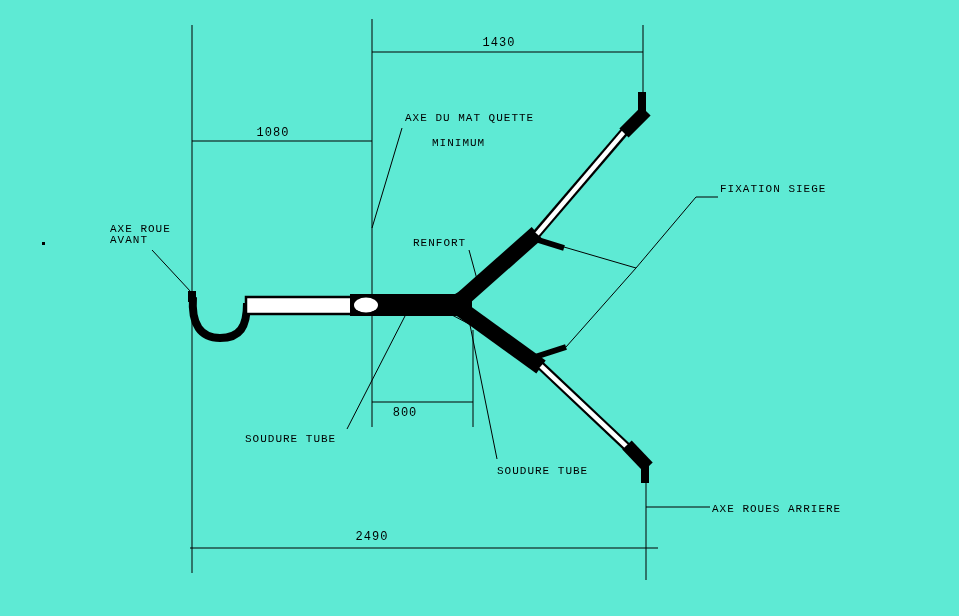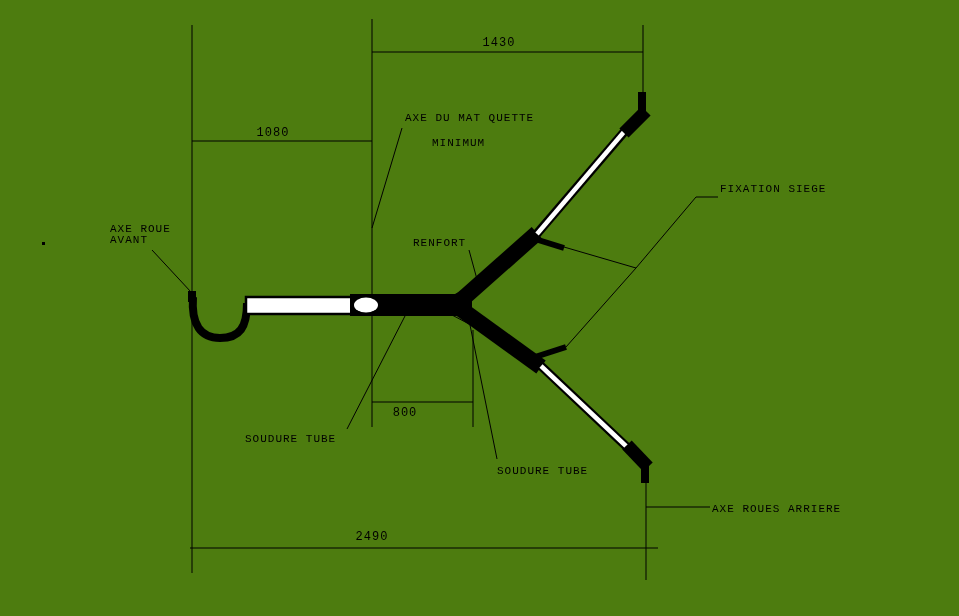--- a/index.html
+++ b/index.html
@@ -1,19 +1,19 @@
 <!DOCTYPE html>
 <html><head>
 <meta charset="utf-8">
 <style>
   html,body{margin:0;padding:0;background:#e8e8e8;}
   .canvas{
     position:relative;
     width:959px;height:616px;
-    background:#4d7c0f;
+    background:#5eead4;
     font-family:"Liberation Mono","DejaVu Sans Mono",monospace;
     overflow:hidden;
   }
   svg{display:block;}
   .lbl{
     font-family:"Liberation Mono","DejaVu Sans Mono",monospace;
     font-size:11px;
     letter-spacing:1px;
     fill:#000000;
   }

